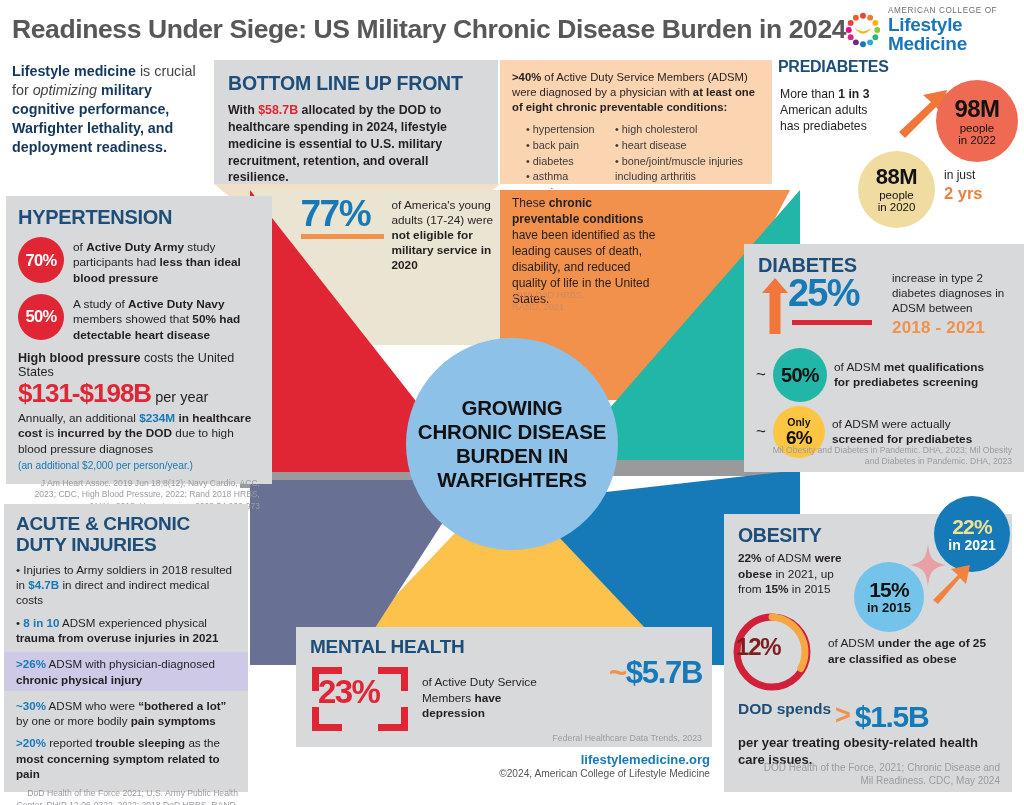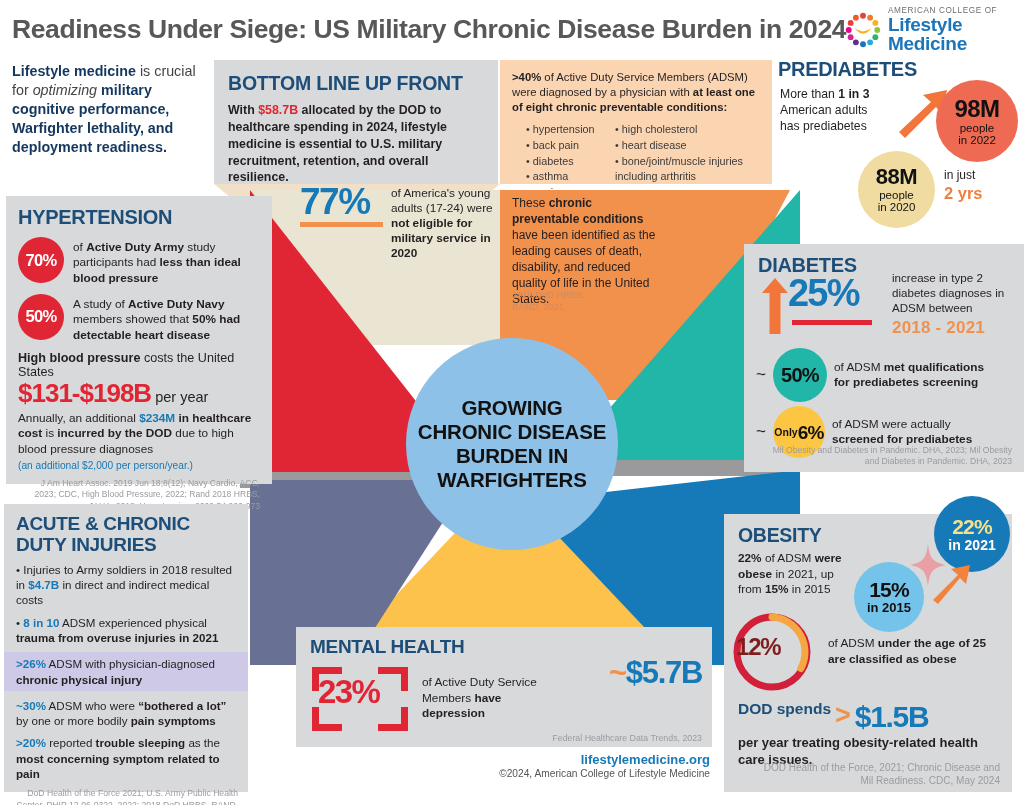--- a/index.html
+++ b/index.html
@@ -63,21 +63,21 @@
   #adsm .lead b { font-weight: bold; }
   #adsm .cols { display: flex; margin-top: 7px; font-size: 10.8px; line-height: 1.46; color: #3b3b3b; }
   #adsm .cols ul { list-style: none; }
   #adsm .cols li::before { content: "• "; }
   #adsm .cols li.cont::before { content: "  "; }
   #adsm .col1 { width: 103px; padding-left: 14px; }
   #adsm .col2 { flex: 1; }
 
   
   #prediabetes { position: absolute; left: 778px; top: 58px; width: 246px; height: 180px; }
-  #prediabetes h2 { font-size: 20px; color: #1d4e79; letter-spacing: -0.3px; }
+  #prediabetes h2 { font-size: 16px; color: #1d4e79; letter-spacing: -0.3px; }
   #pre-sub { position: absolute; left: 2px; top: 29px; width: 110px; font-size: 12.2px; line-height: 1.3; color: #231f20; }
   #pre-sub b { font-weight: bold; }
   .circle98 {
     position: absolute; right: 6px; top: 22px; width: 82px; height: 82px;
     border-radius: 50%; background: #ef6a52; color: #111;
     display: flex; flex-direction: column; align-items: center; justify-content: center;
     line-height: 1.08;
   }
   .circle98 .big { font-size: 24px; font-weight: bold; letter-spacing: -0.5px; }
   .circle98 .sm { font-size: 11.5px; }
@@ -118,21 +118,21 @@
 
   #center-circle {
     position: absolute; left: 406px; top: 338px; width: 212px; height: 212px;
     border-radius: 50%; background: #8dc1e8;
     display: flex; flex-direction: column; align-items: center; justify-content: center;
     color: #111; font-weight: bold; font-size: 20.5px; line-height: 1.16;
     letter-spacing: -0.2px;
   }
 
   
-  #stat77 { position: absolute; left: 300px; top: 184px; width: 200px; display: flex; gap: 8px; }
+  #stat77 { position: absolute; left: 300px; top: 196px; width: 200px; display: flex; gap: 8px; justify-content: center; }
   #stat77 .num { font-size: 37px; font-weight: bold; color: #1679b8; letter-spacing: -1.5px; line-height: 0.95; }
   #stat77 .underline { height: 5px; background: #f2914b; width: 83px; margin-top: 3px; }
   #stat77 .txt { font-size: 11.8px; line-height: 1.27; color: #231f20; width: 108px; padding-top: 2px; }
   #stat77 .txt b { font-weight: bold; }
 
   
   #orange-text { position: absolute; left: 512px; top: 196px; width: 150px;
                  font-size: 12px; line-height: 1.33; color: #231f20; }
   #orange-text b { font-weight: bold; }
   #orange-cite { position: absolute; left: 512px; top: 289px; width: 150px;
@@ -174,21 +174,21 @@
   #dia-25-underline { position: absolute; left: 48px; top: 76px; width: 80px; height: 5px; background: #e02634; }
   #dia-right { position: absolute; left: 148px; top: 26px; width: 124px;
                font-size: 11.6px; line-height: 1.3; color: #231f20; }
   #dia-years { font-size: 17px; font-weight: bold; color: #f2914b; letter-spacing: 0.2px; margin-top: 2px; }
   .dia-row { position: absolute; display: flex; align-items: center; gap: 7px; }
   .tilde { font-size: 17px; color: #231f20; }
   .circ-teal { width: 54px; height: 54px; border-radius: 50%; background: #21b6a8;
                display: flex; align-items: center; justify-content: center;
                font-size: 20px; font-weight: bold; color: #111; letter-spacing: -0.8px; }
   .circ-yellow { width: 52px; height: 52px; border-radius: 50%; background: #fcc642;
-                 display: flex; flex-direction: row; align-items: center; justify-content: center;
+                 display: flex; flex-direction: column; align-items: center; justify-content: center;
                  color: #111; line-height: 1.0; }
   .circ-yellow .only { font-size: 10.5px; font-weight: bold; }
   .circ-yellow .v { font-size: 19px; font-weight: bold; letter-spacing: -0.8px; }
   .dia-row .body { font-size: 11.8px; line-height: 1.3; color: #231f20; width: 152px; }
   .dia-row .body b { font-weight: bold; }
   #dia-cite { position: absolute; left: 12px; bottom: 5px; width: 256px;
               font-size: 8.6px; line-height: 1.3; color: #9b9ba0; text-align: right; }
 
   
   #acute {

